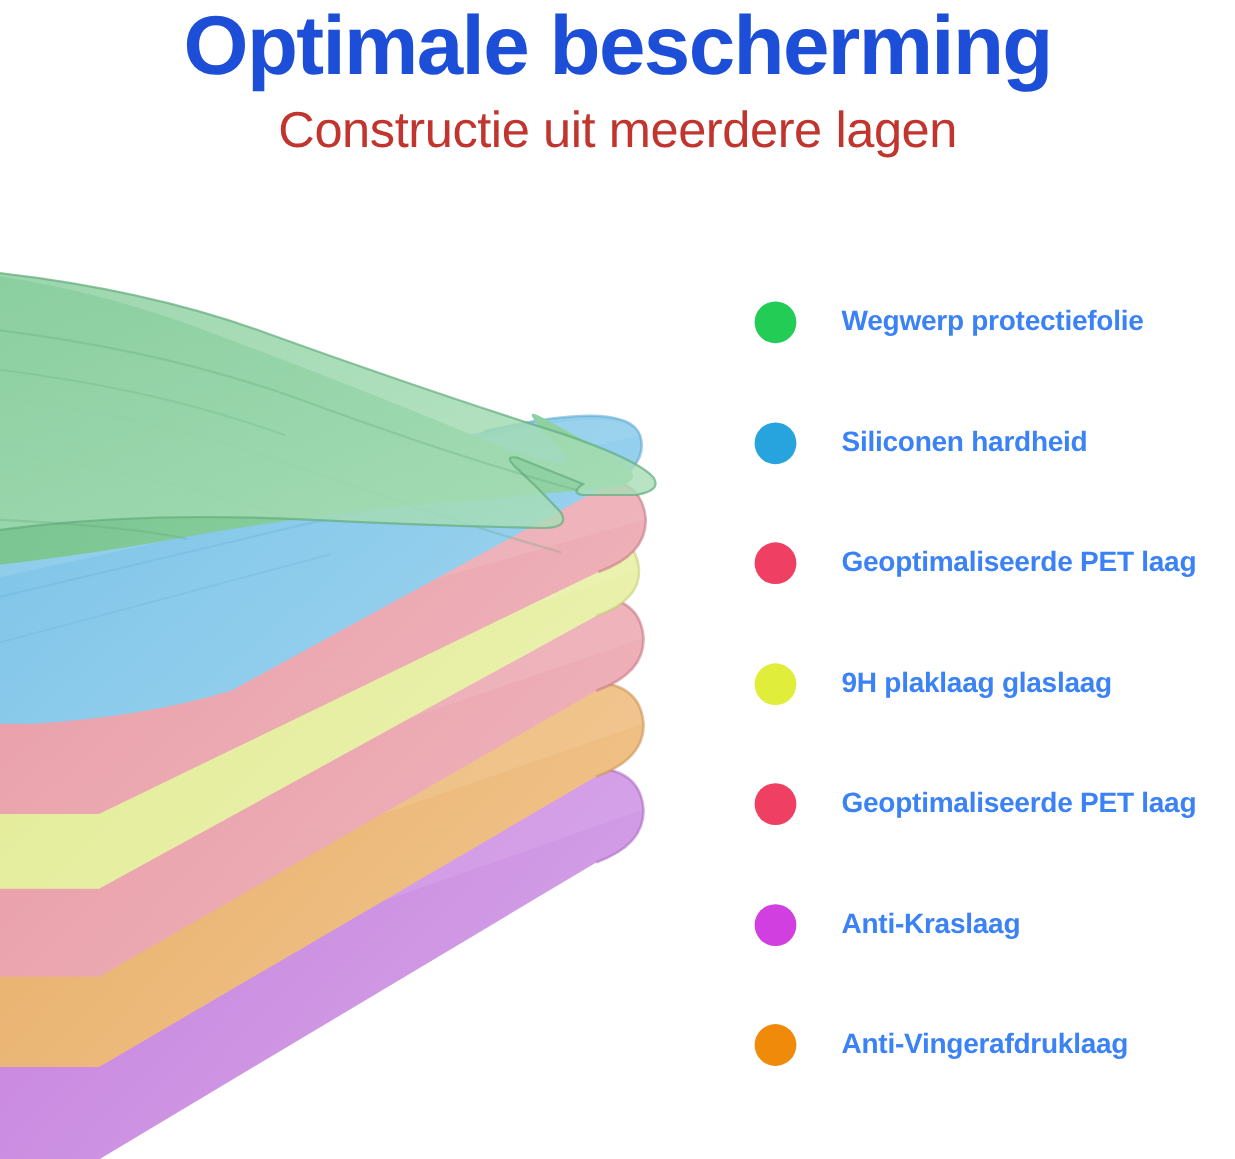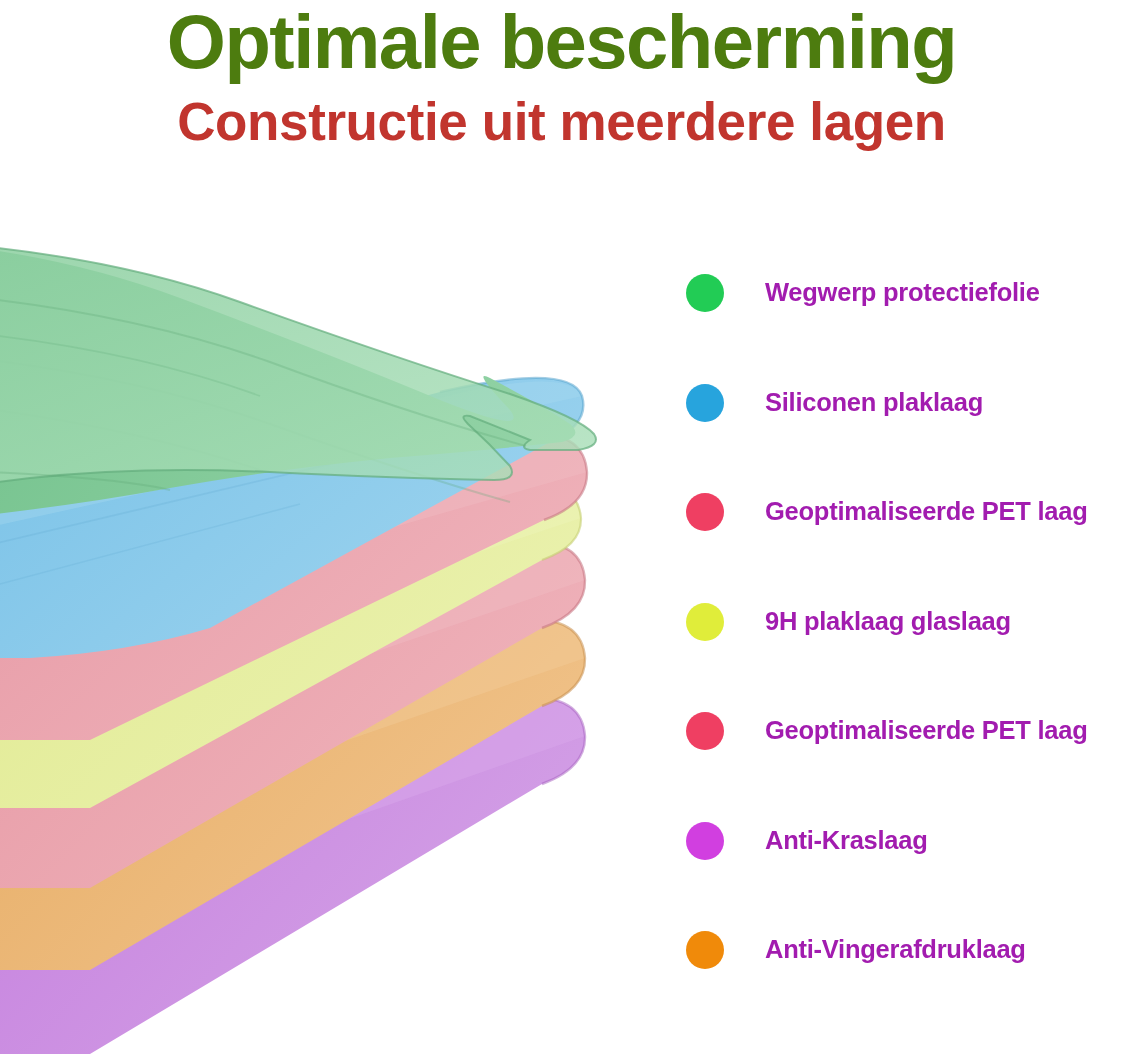--- a/index.html
+++ b/index.html
@@ -26,22 +26,22 @@
   .title {
     font-size:76px;
     font-weight:700;
     letter-spacing:-1.5px;
     line-height:1.0;
     color:#1d2a57;
     white-space:nowrap;
   }
   .subtitle {
     margin-top:14px;
-    font-size:53px;
-    font-weight:700;
+    font-size:46px;
+    font-weight:400;
     letter-spacing:-0.4px;
     line-height:1.05;
     color:#c1352e;
     white-space:nowrap;
   }
 
   
   .illustration {
     position:absolute;
     left:-30px;
@@ -71,31 +71,31 @@
     border-radius:50%;
     flex:none;
   }
   .legend-label {
     position:absolute;
     left:79px;
     top:14px;
     font-size:25.5px;
     font-weight:700;
     letter-spacing:-0.25px;
-    color:#a21caf;
+    color:#3b82f6;
     white-space:nowrap;
   }
 </style>
 </head>
 <body>
 
 <div class="page">
 
   <div class="header">
-    <div class="title" style="color: #4d7c0f;">Optimale bescherming</div>
+    <div class="title" style="color: #1d4ed8;">Optimale bescherming</div>
     <div class="subtitle" style="color: rgb(193, 53, 46);">Constructie uit meerdere lagen</div>
   </div>
 
   <div class="illustration">
     <svg viewBox="0 0 640 826" xmlns="http://www.w3.org/2000/svg">
       <defs>
         <linearGradient id="gPurple" x1="0" y1="0" x2="1" y2="0.45">
           <stop offset="0" stop-color="#c278dc"></stop>
             <stop offset="1" stop-color="#d3a0e6"></stop>
         </linearGradient>
@@ -199,21 +199,21 @@
 
   <div class="legend">
 
     <div class="legend-row">
       <span class="legend-dot" style="background-color: rgb(34, 204, 85);"></span>
       <span class="legend-label">Wegwerp protectiefolie</span>
     </div>
 
     <div class="legend-row">
       <span class="legend-dot" style="background-color: rgb(39, 164, 221);"></span>
-      <span class="legend-label">Siliconen plaklaag</span>
+      <span class="legend-label">Siliconen hardheid</span>
     </div>
 
     <div class="legend-row">
       <span class="legend-dot" style="background-color: rgb(239, 63, 98);"></span>
       <span class="legend-label">Geoptimaliseerde PET laag</span>
     </div>
 
     <div class="legend-row">
       <span class="legend-dot" style="background-color: rgb(224, 237, 58);"></span>
       <span class="legend-label">9H plaklaag glaslaag</span>

